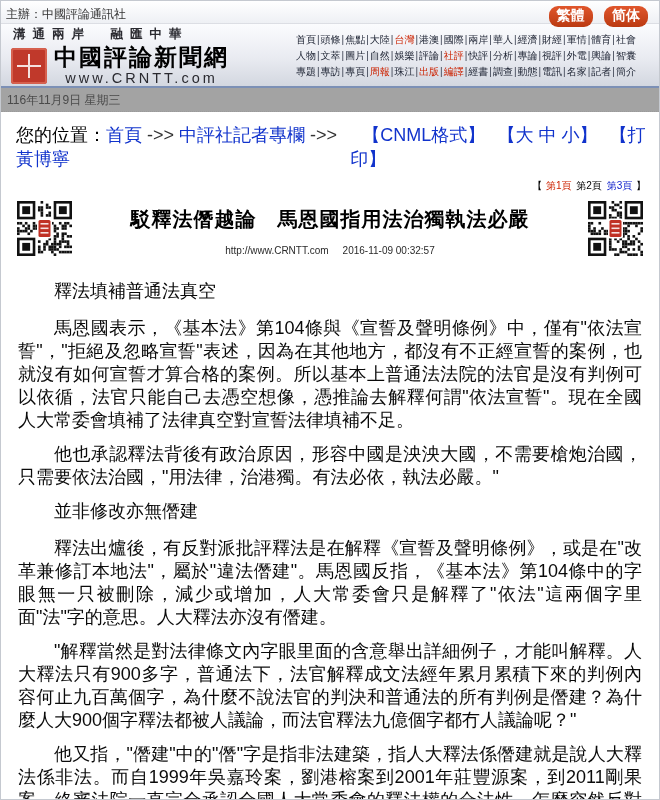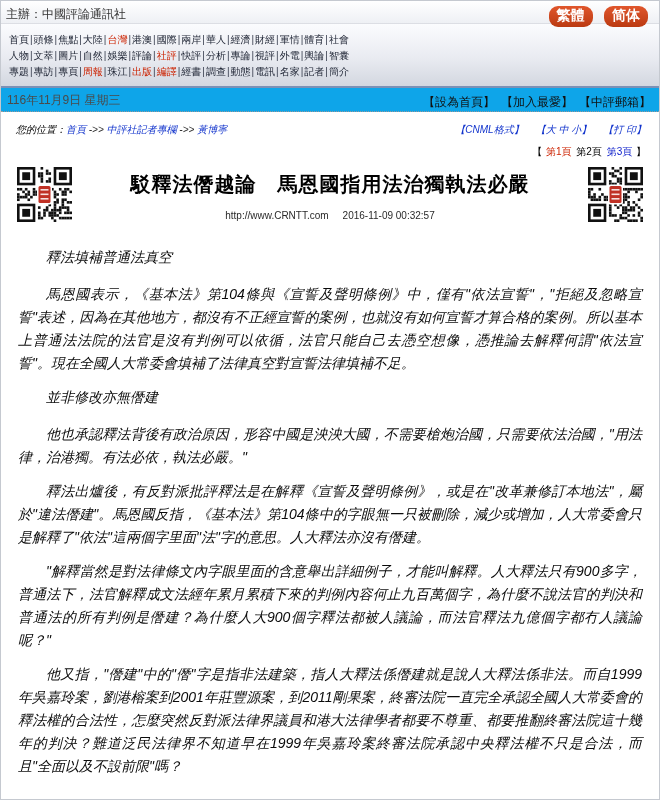--- a/index.html
+++ b/index.html
@@ -24,77 +24,86 @@
   .sitename { font-size:23px; font-weight:bold; color:#000; letter-spacing:2px; line-height:24px; }
   .siteurl { font-size:14.5px; color:#2a2a30; letter-spacing:3px; text-align:center; margin-top:1px; }
   .nav { width:354px; font-size:10px; line-height:16px; white-space:nowrap; color:#1a2030; margin-right:1px; }
   .nav a { color:#1a2030; text-decoration:none; cursor:pointer; }
   .nav a.red { color:#cc2200; }
   .nav .sep { color:#3a4050; margin:0 1px; }
 
   .blueline { height:2px; background:#7c90b6; }
 
   
-  .datebar { height:24px; padding:4px 8px 0 6px; display:flex; justify-content:space-between; border-bottom:1px dotted #9a9a9a; background:#0ea5e9; }
+  .datebar { height:24px; padding:4px 8px 0 6px; display:flex; justify-content:space-between; border-bottom:1px dotted #9a9a9a; background:#a3a3a3; }
   .date { font-size:12px; color:#4a4a4a; }
   .qlink { font-size:12px; color:#111; margin-left:6px; cursor:pointer; text-decoration:none; }
 
   
-  .toolbar { margin-top:11px; padding:0 13px 0 15px; display:flex; justify-content:space-between; font-size:10px;font-style:italic; }
+  .toolbar { margin-top:11px; padding:0 13px 0 15px; display:flex; justify-content:space-between; font-size:18px; }
   .crumbs { color:#000; }
   .crumb { color:#1133cc; text-decoration:none; cursor:pointer; }
   .crumbs .sep { color:#333; }
   .action { color:#1133cc; margin-left:12px; cursor:pointer; text-decoration:none; }
 
   
   .pagerow { text-align:right; padding:8px 13px 0; font-size:10px; color:#000; }
   .page-link { text-decoration:none; cursor:pointer; margin:0 1px; }
   .page-link.p-red { color:#cc2200; }
   .page-link.p-cur { color:#000; }
   .page-link.p-blue { color:#1122cc; }
 
   
-  .titleblock { display:flex; align-items:flex-start; padding:2px 16px 0;gap:36px; }
+  .titleblock { display:flex; align-items:center; padding:2px 16px 0;gap:36px; }
   .qr { width:55px; height:55px; margin-top:6px; flex:0 0 auto; }
   .tcenter { flex:1; text-align:center; padding:0 6px; }
   .tcenter h1 { font-size:20px; font-weight:bold; color:#000; letter-spacing:1px; margin:10px 0 12px; }
   .meta { font-size:10px; color:#2a2a2a; }
   .meta span + span { margin-left:14px; }
 
   
   .body { padding:24px 17px 0; }
-  .para { font-size:14px; line-height:23px; color:#0a0a0a; text-indent:2em; text-align:justify; margin-bottom:11px;font-style:italic; }
+  .para { font-size:18px; line-height:23px; color:#0a0a0a; text-indent:2em; text-align:justify; margin-bottom:11px; }
   .para.sub { margin-bottom:14px; }
 </style>
 </head>
 <body>
 
 <div class="page">
 
   <div class="topstrip">
     <span class="host">主辦：中國評論通訊社</span>
     <span class="langs">
       <a class="pill">繁體</a>
       <a class="pill">简体</a>
     </span>
   </div>
 
   <div class="header">
+    <div class="brand">
+      <div class="slogan">溝通兩岸　融匯中華</div>
+      <div class="titleline">
+        <span class="seal"></span>
+        <div>
+          <div class="sitename">中國評論新聞網</div>
+          <div class="siteurl">www.CRNTT.com</div>
+        </div>
+      </div>
+    </div>
     <div class="nav">
       <div class="nav-row"><a class="nav-link">首頁</a><span class="sep">|</span><a class="nav-link">頭條</a><span class="sep">|</span><a class="nav-link">焦點</a><span class="sep">|</span><a class="nav-link">大陸</a><span class="sep">|</span><a class="nav-link red">台灣</a><span class="sep">|</span><a class="nav-link">港澳</a><span class="sep">|</span><a class="nav-link">國際</a><span class="sep">|</span><a class="nav-link">兩岸</a><span class="sep">|</span><a class="nav-link">華人</a><span class="sep">|</span><a class="nav-link">經濟</a><span class="sep">|</span><a class="nav-link">財經</a><span class="sep">|</span><a class="nav-link">軍情</a><span class="sep">|</span><a class="nav-link">體育</a><span class="sep">|</span><a class="nav-link">社會</a></div>
       <div class="nav-row"><a class="nav-link">人物</a><span class="sep">|</span><a class="nav-link">文萃</a><span class="sep">|</span><a class="nav-link">圖片</a><span class="sep">|</span><a class="nav-link">自然</a><span class="sep">|</span><a class="nav-link">娛樂</a><span class="sep">|</span><a class="nav-link">評論</a><span class="sep">|</span><a class="nav-link red">社評</a><span class="sep">|</span><a class="nav-link">快評</a><span class="sep">|</span><a class="nav-link">分析</a><span class="sep">|</span><a class="nav-link">專論</a><span class="sep">|</span><a class="nav-link">視評</a><span class="sep">|</span><a class="nav-link">外電</a><span class="sep">|</span><a class="nav-link">輿論</a><span class="sep">|</span><a class="nav-link">智囊</a></div>
       <div class="nav-row"><a class="nav-link">專題</a><span class="sep">|</span><a class="nav-link">專訪</a><span class="sep">|</span><a class="nav-link">專頁</a><span class="sep">|</span><a class="nav-link red">周報</a><span class="sep">|</span><a class="nav-link">珠江</a><span class="sep">|</span><a class="nav-link red">出版</a><span class="sep">|</span><a class="nav-link red">編譯</a><span class="sep">|</span><a class="nav-link">經書</a><span class="sep">|</span><a class="nav-link">調查</a><span class="sep">|</span><a class="nav-link">動態</a><span class="sep">|</span><a class="nav-link">電訊</a><span class="sep">|</span><a class="nav-link">名家</a><span class="sep">|</span><a class="nav-link">記者</a><span class="sep">|</span><a class="nav-link">簡介</a></div>
     </div>
   </div>
 
   <div class="blueline"></div>
 
   <div class="datebar">
     <span class="date">116年11月9日 星期三</span>
-    <span class="quicklinks"><a class="qlink">【設為首頁】</a><a class="qlink">【加入最愛】</a><a class="qlink">【中評郵箱】</a></span>
   </div>
 
   <div class="toolbar">
     <span class="crumbs">
       <span>您的位置：</span><span><a class="crumb">首頁</a><span class="sep"> -&gt;&gt; </span><a class="crumb">中評社記者專欄</a><span class="sep"> -&gt;&gt; </span><a class="crumb">黃博寧</a></span>
     </span>
     <span class="actions"><a class="action">【CNML格式】</a><a class="action">【大 中 小】</a><a class="action">【打 印】</a></span>
   </div>
 
   <div class="pagerow">
@@ -371,20 +380,20 @@
           <rect x="21.5" y="19" width="12" height="17" rx="1.5" fill="#c03125"></rect>
           <rect x="23.5" y="22" width="8" height="1.6" fill="#fff" opacity=".85"></rect>
           <rect x="23.5" y="26.5" width="8" height="1.6" fill="#fff" opacity=".85"></rect>
           <rect x="23.5" y="31" width="8" height="1.6" fill="#fff" opacity=".85"></rect>
         </svg></div>
   </div>
 
   <div class="body">
       <p class="para sub">釋法填補普通法真空</p>
       <p class="para p">馬恩國表示，《基本法》第104條與《宣誓及聲明條例》中，僅有"依法宣誓"，"拒絕及忽略宣誓"表述，因為在其他地方，都沒有不正經宣誓的案例，也就沒有如何宣誓才算合格的案例。所以基本上普通法法院的法官是沒有判例可以依循，法官只能自己去憑空想像，憑推論去解釋何謂"依法宣誓"。現在全國人大常委會填補了法律真空對宣誓法律填補不足。</p>
+      <p class="para p">他也承認釋法背後有政治原因，形容中國是泱泱大國，不需要槍炮治國，只需要依法治國，"用法律，治港獨。有法必依，執法必嚴。"</p>
       <p class="para sub">並非修改亦無僭建</p>
-      <p class="para p">他也承認釋法背後有政治原因，形容中國是泱泱大國，不需要槍炮治國，只需要依法治國，"用法律，治港獨。有法必依，執法必嚴。"</p>
       <p class="para p">釋法出爐後，有反對派批評釋法是在解釋《宣誓及聲明條例》，或是在"改革兼修訂本地法"，屬於"違法僭建"。馬恩國反指，《基本法》第104條中的字眼無一只被刪除，減少或增加，人大常委會只是解釋了"依法"這兩個字里面"法"字的意思。人大釋法亦沒有僭建。</p>
       <p class="para p">"解釋當然是對法律條文內字眼里面的含意舉出詳細例子，才能叫解釋。人大釋法只有900多字，普通法下，法官解釋成文法經年累月累積下來的判例內容何止九百萬個字，為什麼不說法官的判決和普通法的所有判例是僭建？為什麼人大900個字釋法都被人議論，而法官釋法九億個字都冇人議論呢？"</p>
       <p class="para p">他又指，"僭建"中的"僭"字是指非法建築，指人大釋法係僭建就是說人大釋法係非法。而自1999年吳嘉玲案，劉港榕案到2001年莊豐源案，到2011剛果案，終審法院一直完全承認全國人大常委會的釋法權的合法性，怎麼突然反對派法律界議員和港大法律學者都要不尊重、都要推翻終審法院這十幾年的判決？難道泛民法律界不知道早在1999年吳嘉玲案終審法院承認中央釋法權不只是合法，而且"全面以及不設前限"嗎？</p>
     </div>
 
 </div>
 
 </body></html>

